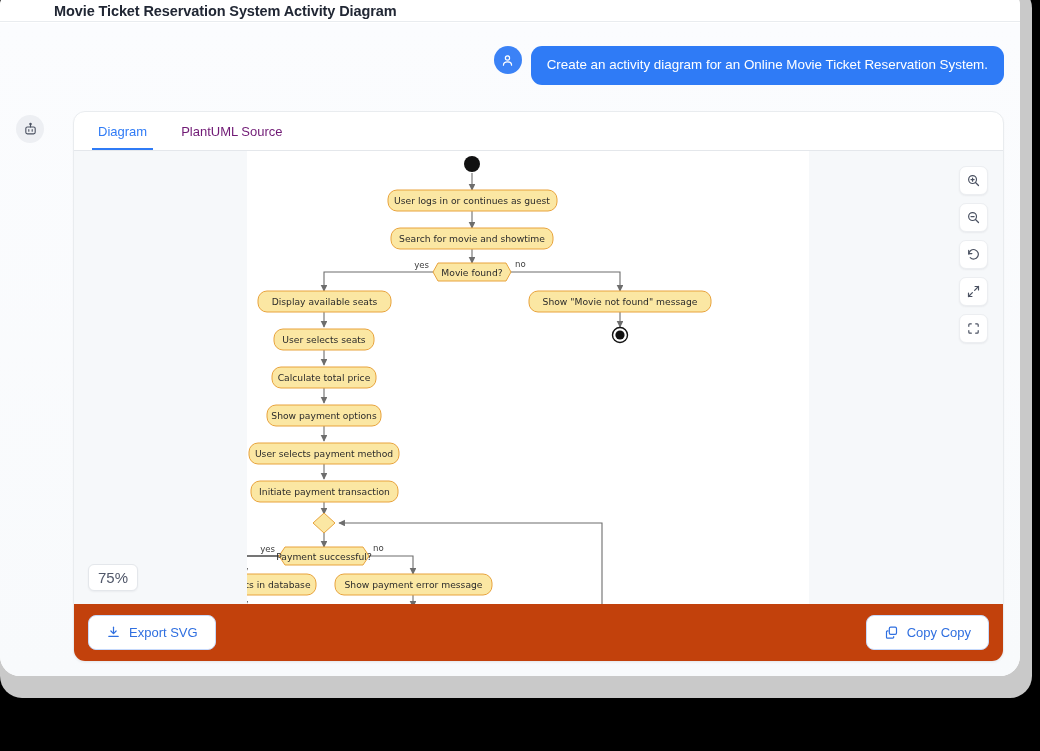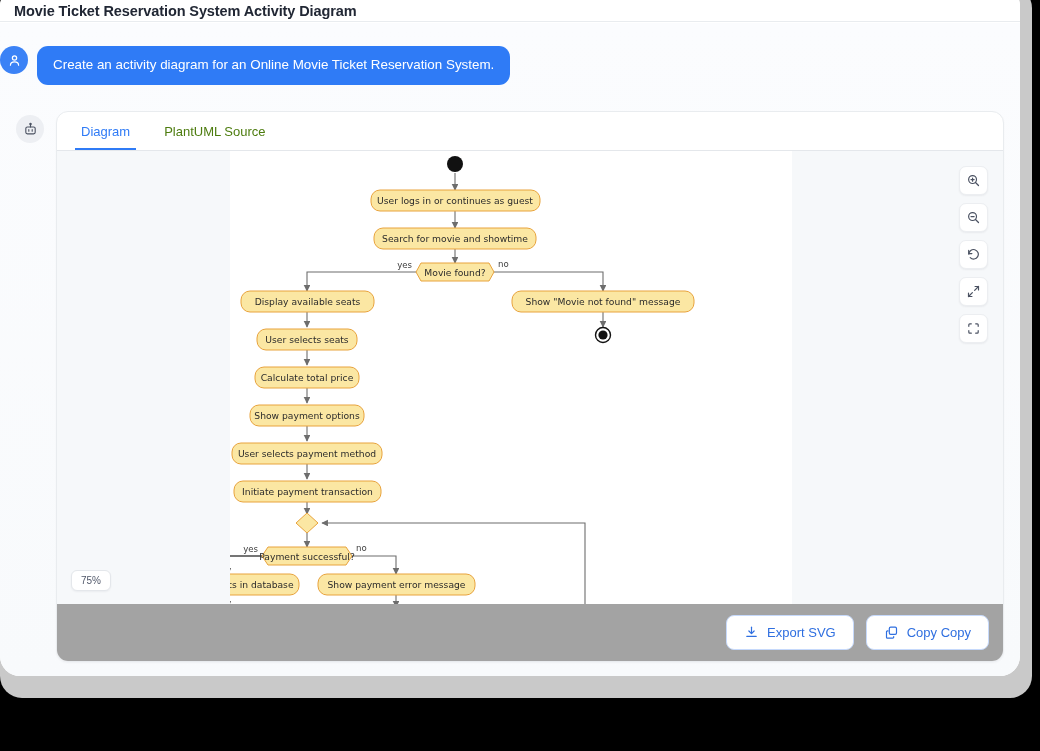--- a/index.html
+++ b/index.html
@@ -27,21 +27,21 @@
     border-radius: 20px;
     overflow: hidden;
   }
 
   
   #titlebar {
     position: absolute; left: 0; top: 14px;
     width: 1020px; height: 22px;
     background: #ffffff;
     border-bottom: 1px solid #e9ecef;
-    display: flex; align-items: center;
+    display: flex; align-items: center; padding-left: 40px;
   }
   #page-title {
     margin-left: 14px;
     font-size: 14.5px;
     font-weight: bold;
     color: #212734;
     letter-spacing: -0.1px;
     white-space: nowrap;
   }
 
@@ -49,21 +49,21 @@
   #chat-body {
     position: absolute; left: 0; top: 37px;
     width: 1020px; height: 653px;
     background: linear-gradient(#fbfcfe, #f8fafc);
   }
 
   
   #user-row {
     position: absolute; left: 0; top: 23px;
     width: 1004px;
-    display: flex; justify-content: flex-start; align-items: flex-start;
+    display: flex; justify-content: flex-end; align-items: flex-start;
     gap: 9px;
   }
   #avatar {
     width: 28px; height: 28px; border-radius: 50%;
     background: #3b82f6;
     display: flex; align-items: center; justify-content: center;
     flex: 0 0 auto;
   }
   #user-bubble {
     background: #2f7bf6;
@@ -73,21 +73,21 @@
     font-size: 13.4px;
     max-width: 520px;
     line-height: 1.25;
     white-space: nowrap;
   }
 
   
   #assistant-row {
     position: absolute; left: 16px; top: 88px;
     width: 988px;
-    display: flex; align-items: flex-start; gap: 12px;
+    display: flex; align-items: flex-start; gap: 29px;
   }
   #bot-avatar {
     width: 28px; height: 28px; border-radius: 50%;
     background: #edeff3;
     display: flex; align-items: center; justify-content: center;
     flex: 0 0 auto; margin-top: 4px;
   }
   #assistant-card {
     flex: 1 1 auto;
     background: #ffffff;
@@ -101,21 +101,21 @@
   #tabs {
     display: flex; align-items: flex-end;
     border-bottom: 1px solid #e4e7eb;
     padding: 0 18px;
     height: 39px;
   }
   .tab {
     font-size: 13px;
     padding: 0 6px 9px 6px;
     margin-right: 22px;
-    color: #4d7c0f;
+    color: #701a75;
     cursor: pointer;
     border-bottom: 2.5px solid transparent;
     white-space: nowrap;
   }
   .tab.active { color: #2f7bf6; border-bottom-color: #2f7bf6; }
 
   
   #canvas-wrap {
     position: relative;
     height: 453px;
@@ -130,21 +130,21 @@
     margin-left: 8px;
   }
   #diagram-svg { position: absolute; left: 0; top: 0; }
 
   
   #zoom-badge {
     position: absolute; left: 14px; bottom: 13px;
     background: #ffffff;
     border: 1px solid #e4e7eb;
     border-radius: 6px;
-    font-size: 10px;
+    font-size: 15px;
     color: #51586a;
     padding: 4px 9px;
     box-shadow: 0 1px 2px rgba(16,24,40,.05);
   }
 
   
   #tool-stack {
     position: absolute; right: 15px; top: 15px;
     display: flex; flex-direction: column; gap: 8px;
   }
@@ -153,23 +153,23 @@
     background: #ffffff;
     border: 1px solid #eceef1;
     border-radius: 7px;
     display: flex; align-items: center; justify-content: center;
     cursor: pointer;
     box-shadow: 0 1px 2px rgba(16,24,40,.06);
   }
 
   
   #card-footer {
-    display: flex; justify-content: flex-end; gap: 12px;
+    display: flex; justify-content: space-between; gap: 12px;
     padding: 11px 14px;
-    background: #a3a3a3;
+    background: #c2410c;
   }
   .action-btn {
     display: flex; align-items: center; gap: 8px;
     border: 1px solid #c6d9fb;
     background: #ffffff;
     color: #2f6fe0;
     border-radius: 8px;
     font-size: 13px;
     padding: 9px 17px;
     cursor: pointer;

